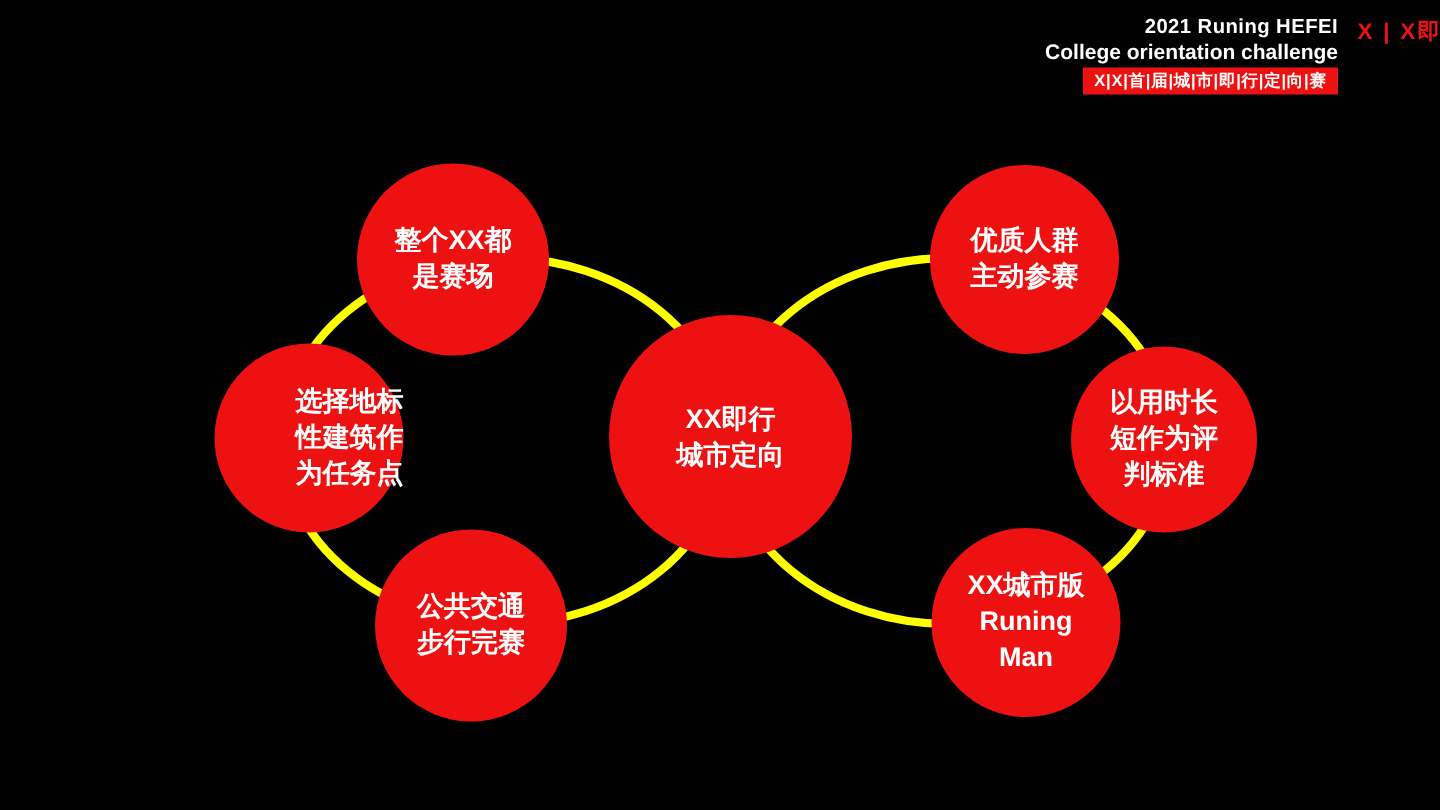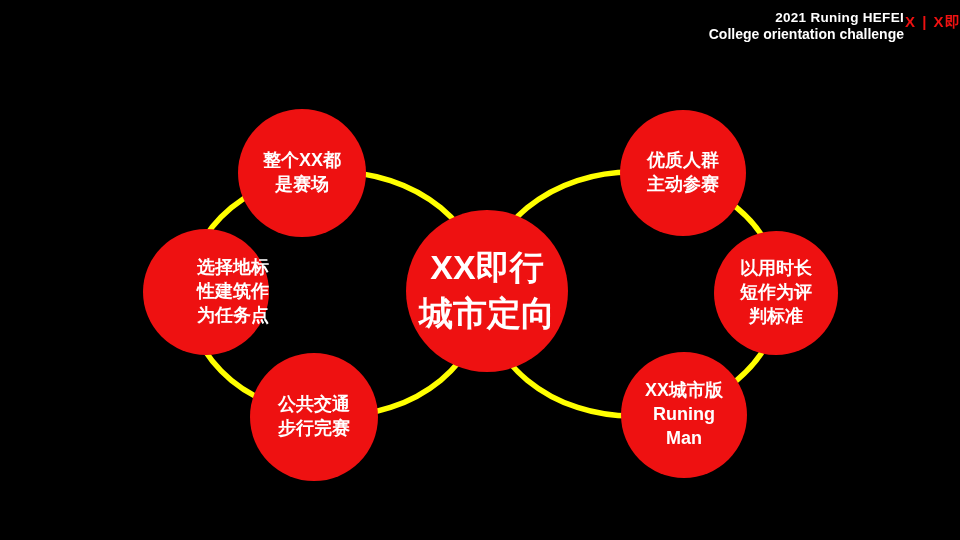--- a/index.html
+++ b/index.html
@@ -12,21 +12,21 @@
     background:#000;
     overflow:hidden;
     position:relative;
     font-family:"Liberation Sans", sans-serif;
   }
   .slide{position:absolute;inset:0;}
 
   
   .header{
     position:absolute;top:10px;right:9px;
-    display:flex;align-items:flex-start;gap:1px;
+    display:flex;align-items:flex-start;gap:13px;
     z-index:5;
   }
   .header-main{display:flex;flex-direction:column;align-items:flex-end;}
   .hdr-title{
     color:#fff;font-weight:bold;font-size:13.5px;line-height:1.15;
     letter-spacing:.3px;white-space:nowrap;
   }
   .hdr-subtitle{
     color:#fff;font-weight:bold;font-size:14px;line-height:1.1;
     margin-top:1px;white-space:nowrap;
@@ -53,39 +53,40 @@
 
   .node{
     position:absolute;border-radius:50%;
     background:var(--red);
     color:#fff;font-weight:bold;text-align:center;
     display:flex;align-items:center;justify-content:center;
     white-space:pre-line;
     z-index:2;
     font-size:18px;line-height:1.32;
   }
-  .node.center{font-size:34px;line-height:1.35;z-index:3;}
+  .node.center{font-size:18px;line-height:1.35;z-index:3;}
 
   .node.center      {left:406px;top:210px;width:162px;height:162px;}
   .node.top-left    {left:238px;top:109px;width:128px;height:128px;}
   .node.left        {left:143px;top:229px;width:126px;height:126px;justify-content:flex-end;}
   .node.bottom-left {left:250px;top:353px;width:128px;height:128px;}
   .node.top-right   {left:620px;top:110px;width:126px;height:126px;}
   .node.right       {left:714px;top:231px;width:124px;height:124px;}
   .node.bottom-right{left:621px;top:352px;width:126px;height:126px;}
 </style>
 </head>
 <body style="background: rgb(0, 0, 0);">
 
 <div class="slide">
 
   <div class="header">
     <div class="header-main">
       <div class="hdr-title">2021 Runing HEFEI</div>
       <div class="hdr-subtitle">College orientation challenge</div>
+      <div class="hdr-banner">X|X|首|届|城|市|即|行|定|向|赛</div>
     </div>
     <div class="logo">
       <div class="logo-row">X | X</div>
       <div class="logo-divider"></div>
       <div class="logo-row">即 | 行</div>
     </div>
   </div>
 
   <svg class="loops" width="960" height="540" viewBox="0 0 960 540">
     <ellipse cx="336" cy="294" rx="148" ry="122"></ellipse>

